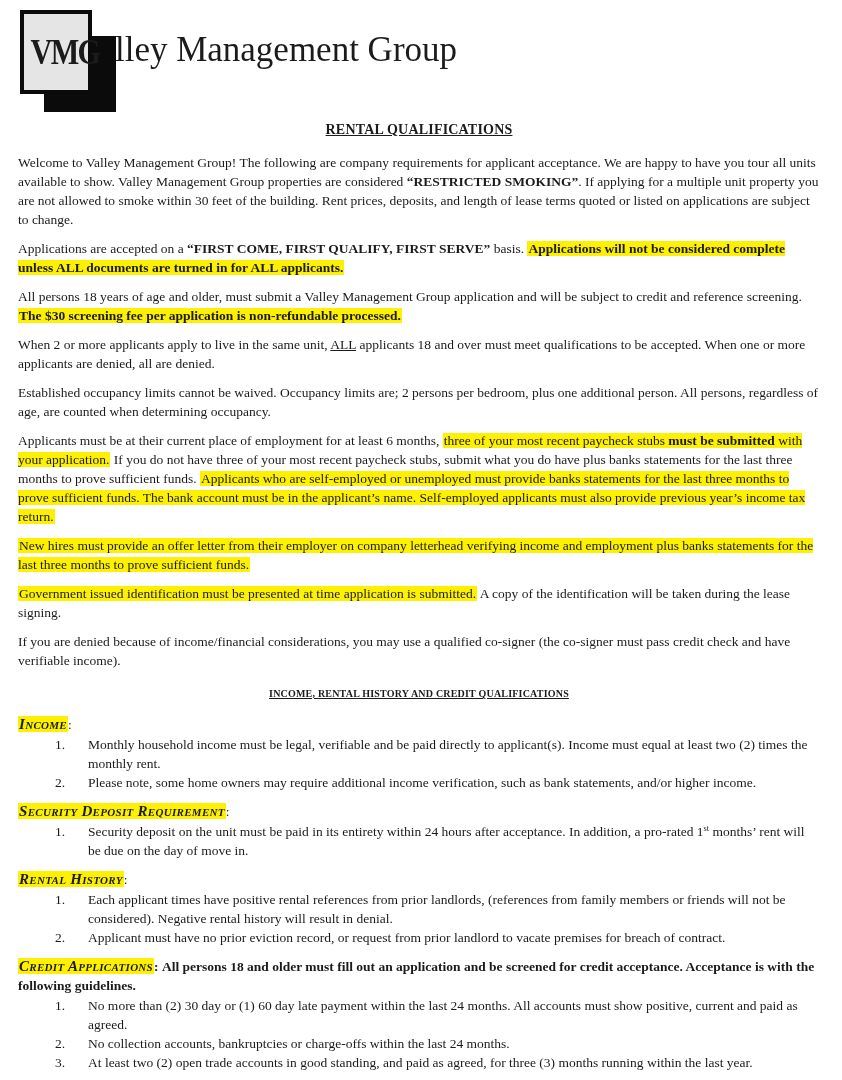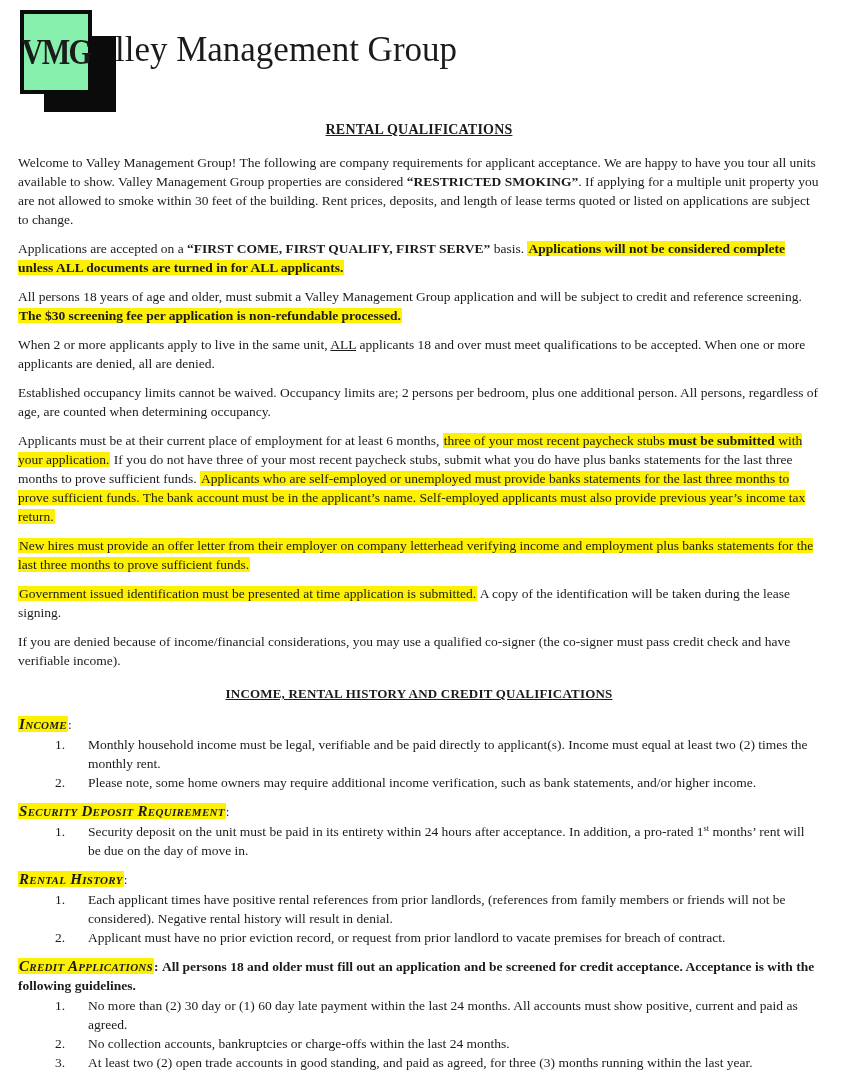--- a/index.html
+++ b/index.html
@@ -9,30 +9,30 @@
     width:842px; min-height:1080px; background:#ffffff; color:var(--ink);
     font-family:"Liberation Serif", serif; font-size:13.5px; line-height:19px;
   }
   .page { padding:8px 22px 4px 18px; }
 
   
   .header { position:relative; height:106px; }
   .logo { position:absolute; left:2px; top:2px; width:102px; height:104px; }
   .logo-back { position:absolute; left:24px; top:26px; width:72px; height:76px; background:#0b0b0b; }
   .logo-front {
-    position:absolute; left:0; top:0; width:72px; height:84px; background:#86efac;
-    border:4px solid #0b0b0b; display:flex; align-items:center; justify-content:center;
+    position:absolute; left:0; top:0; width:72px; height:84px; background:#e5e5e5;
+    border:4px solid #0b0b0b; display:flex; align-items:center; 
   }
   .logo-text { font-weight:bold; font-size:36px; letter-spacing:-2px; transform:scaleX(.84); }
   .company-title {
     text-align:left; padding:22px 40px 0 60px; font-size:35px; font-weight:normal; line-height:40px;
   }
 
   .h1 { text-align:center; font-weight:bold; text-decoration:underline; font-size:14px; margin:6px 0 14px; letter-spacing:.2px; }
-  .h2 { text-align:center; font-weight:bold; text-decoration:underline; font-size:13px; margin:14px 0 12px; letter-spacing:.2px; }
+  .h2 { text-align:center; font-weight:bold; text-decoration:underline; font-size:10px; margin:14px 0 12px; letter-spacing:.2px; }
 
   p { margin:0 0 10px; }
   mark { background:var(--hl); color:inherit; padding:0 1px; }
   .u  { text-decoration:underline; }
 
   .sec-head { margin:0 0 1px; }
   .sec-title {
     font-weight:bold; font-style:italic; font-variant:small-caps;
     font-size:15px; letter-spacing:.3px;
   }

